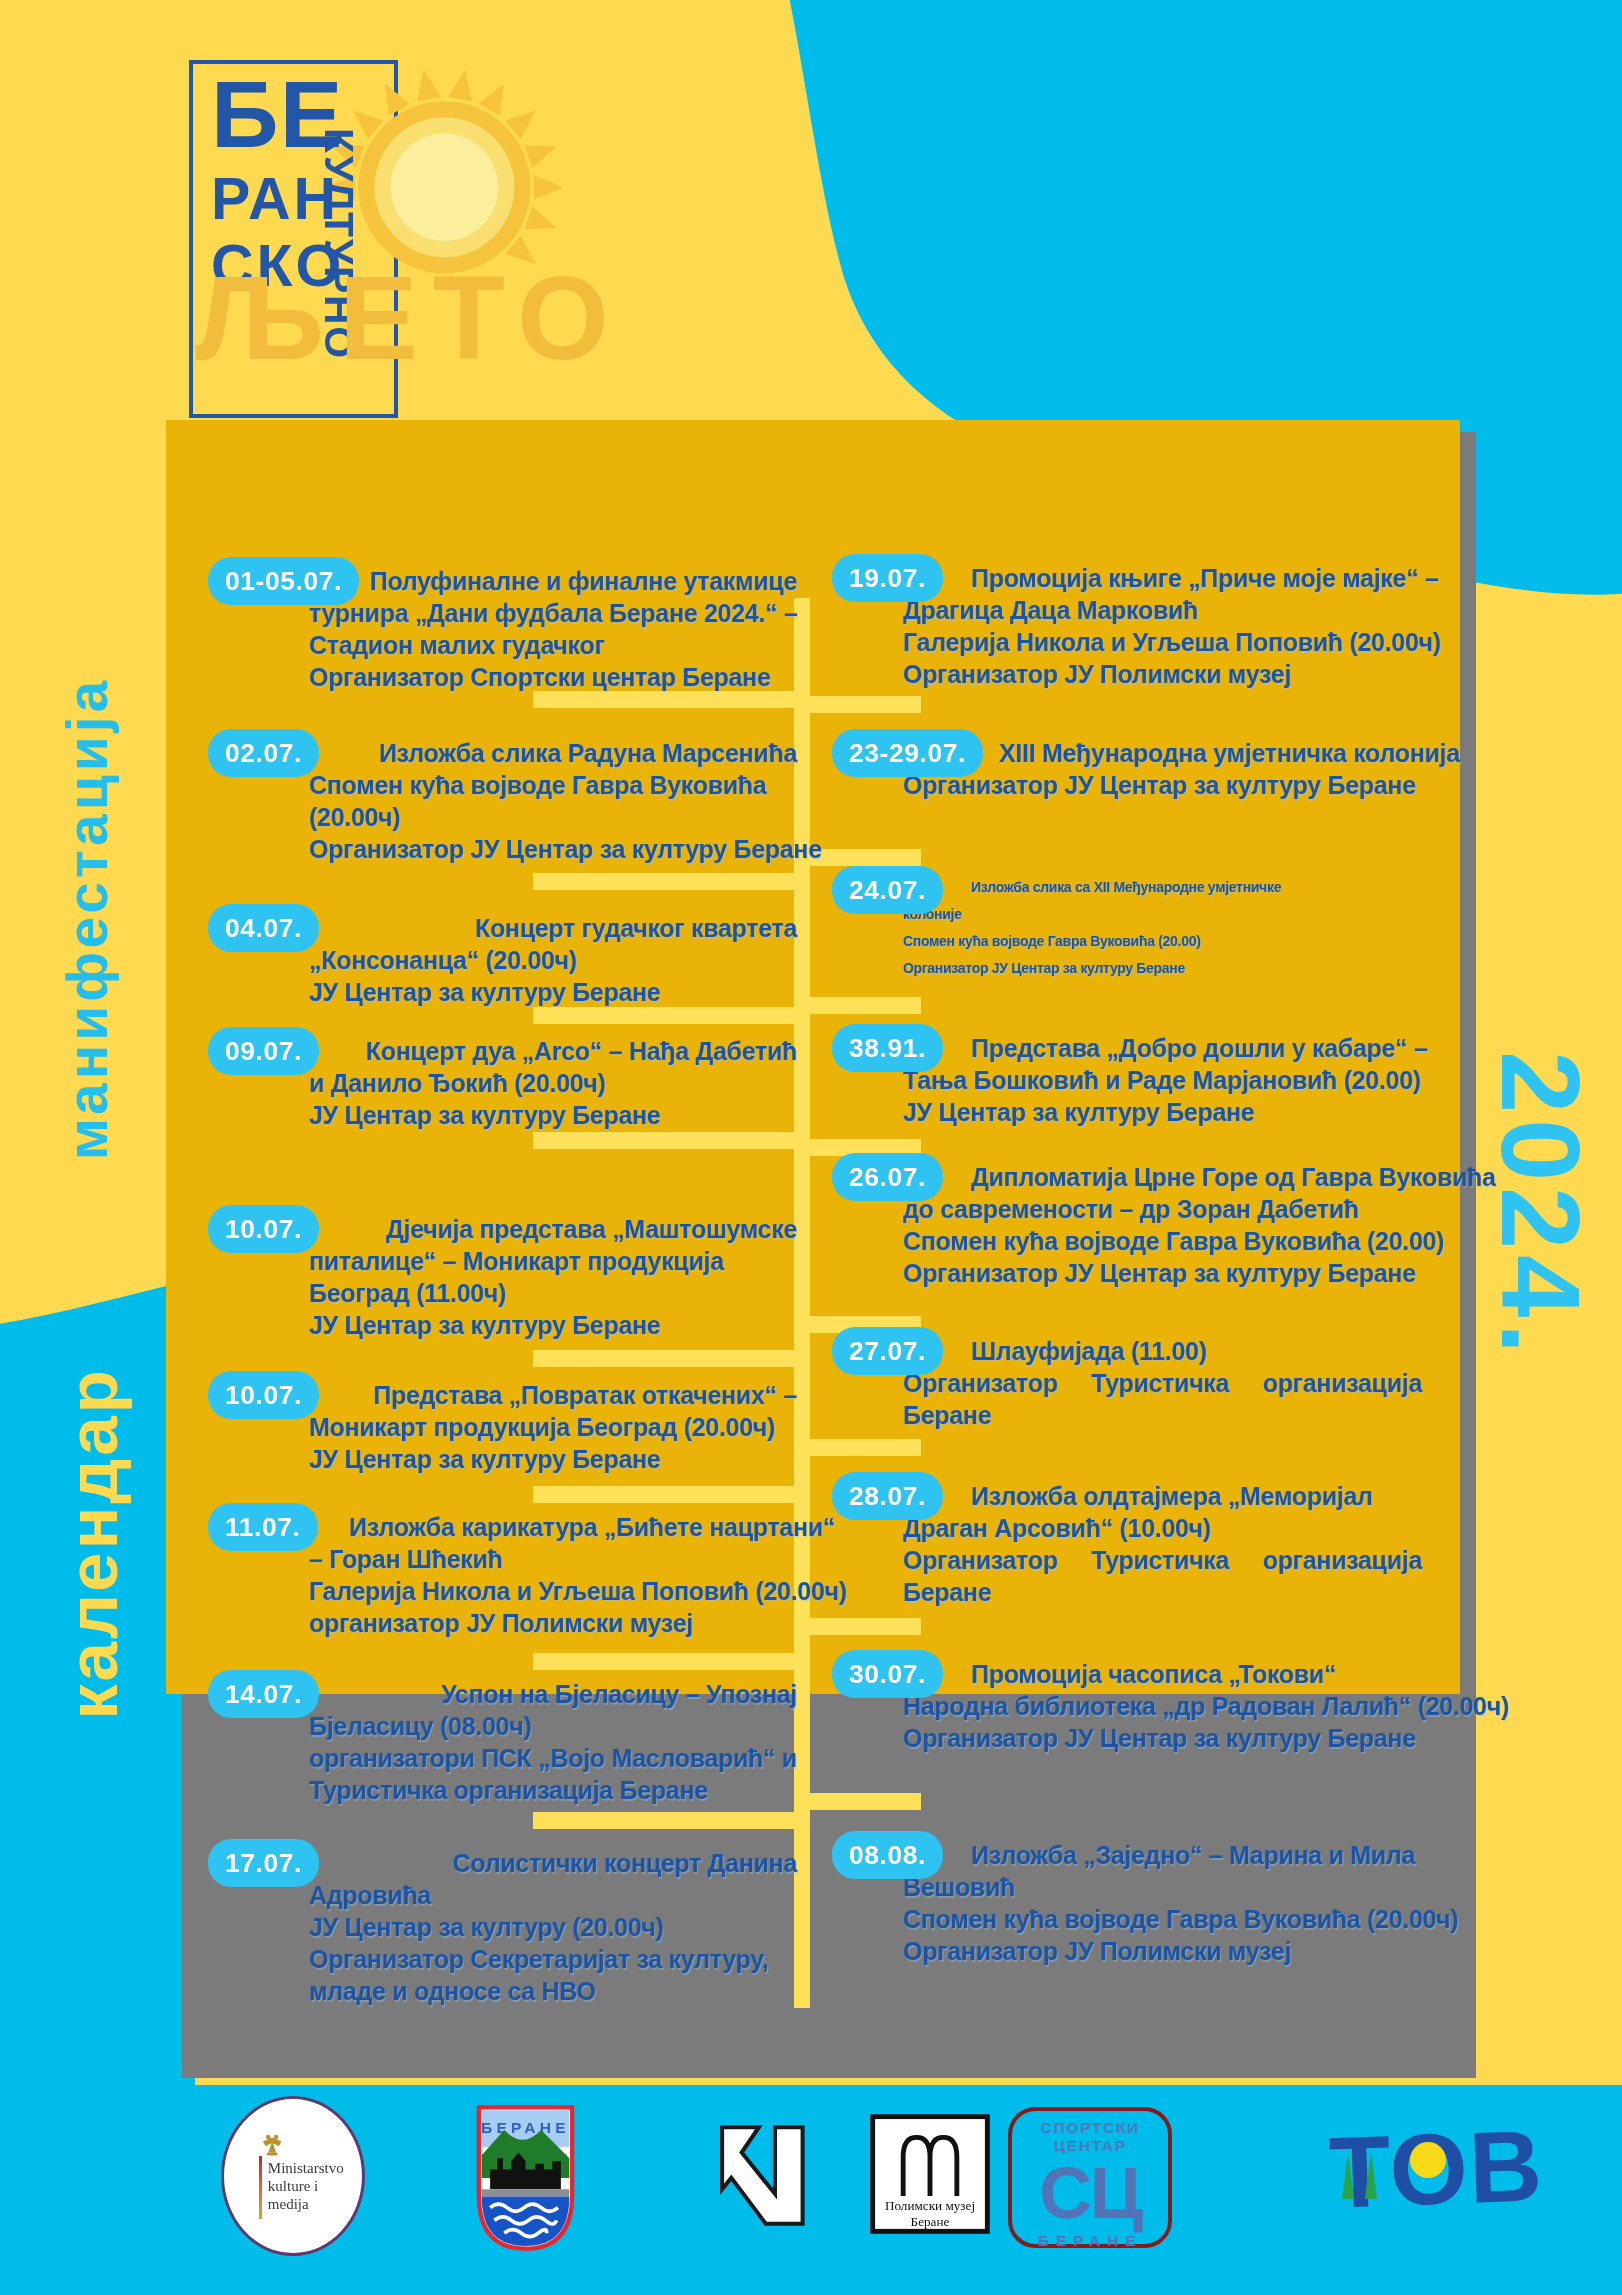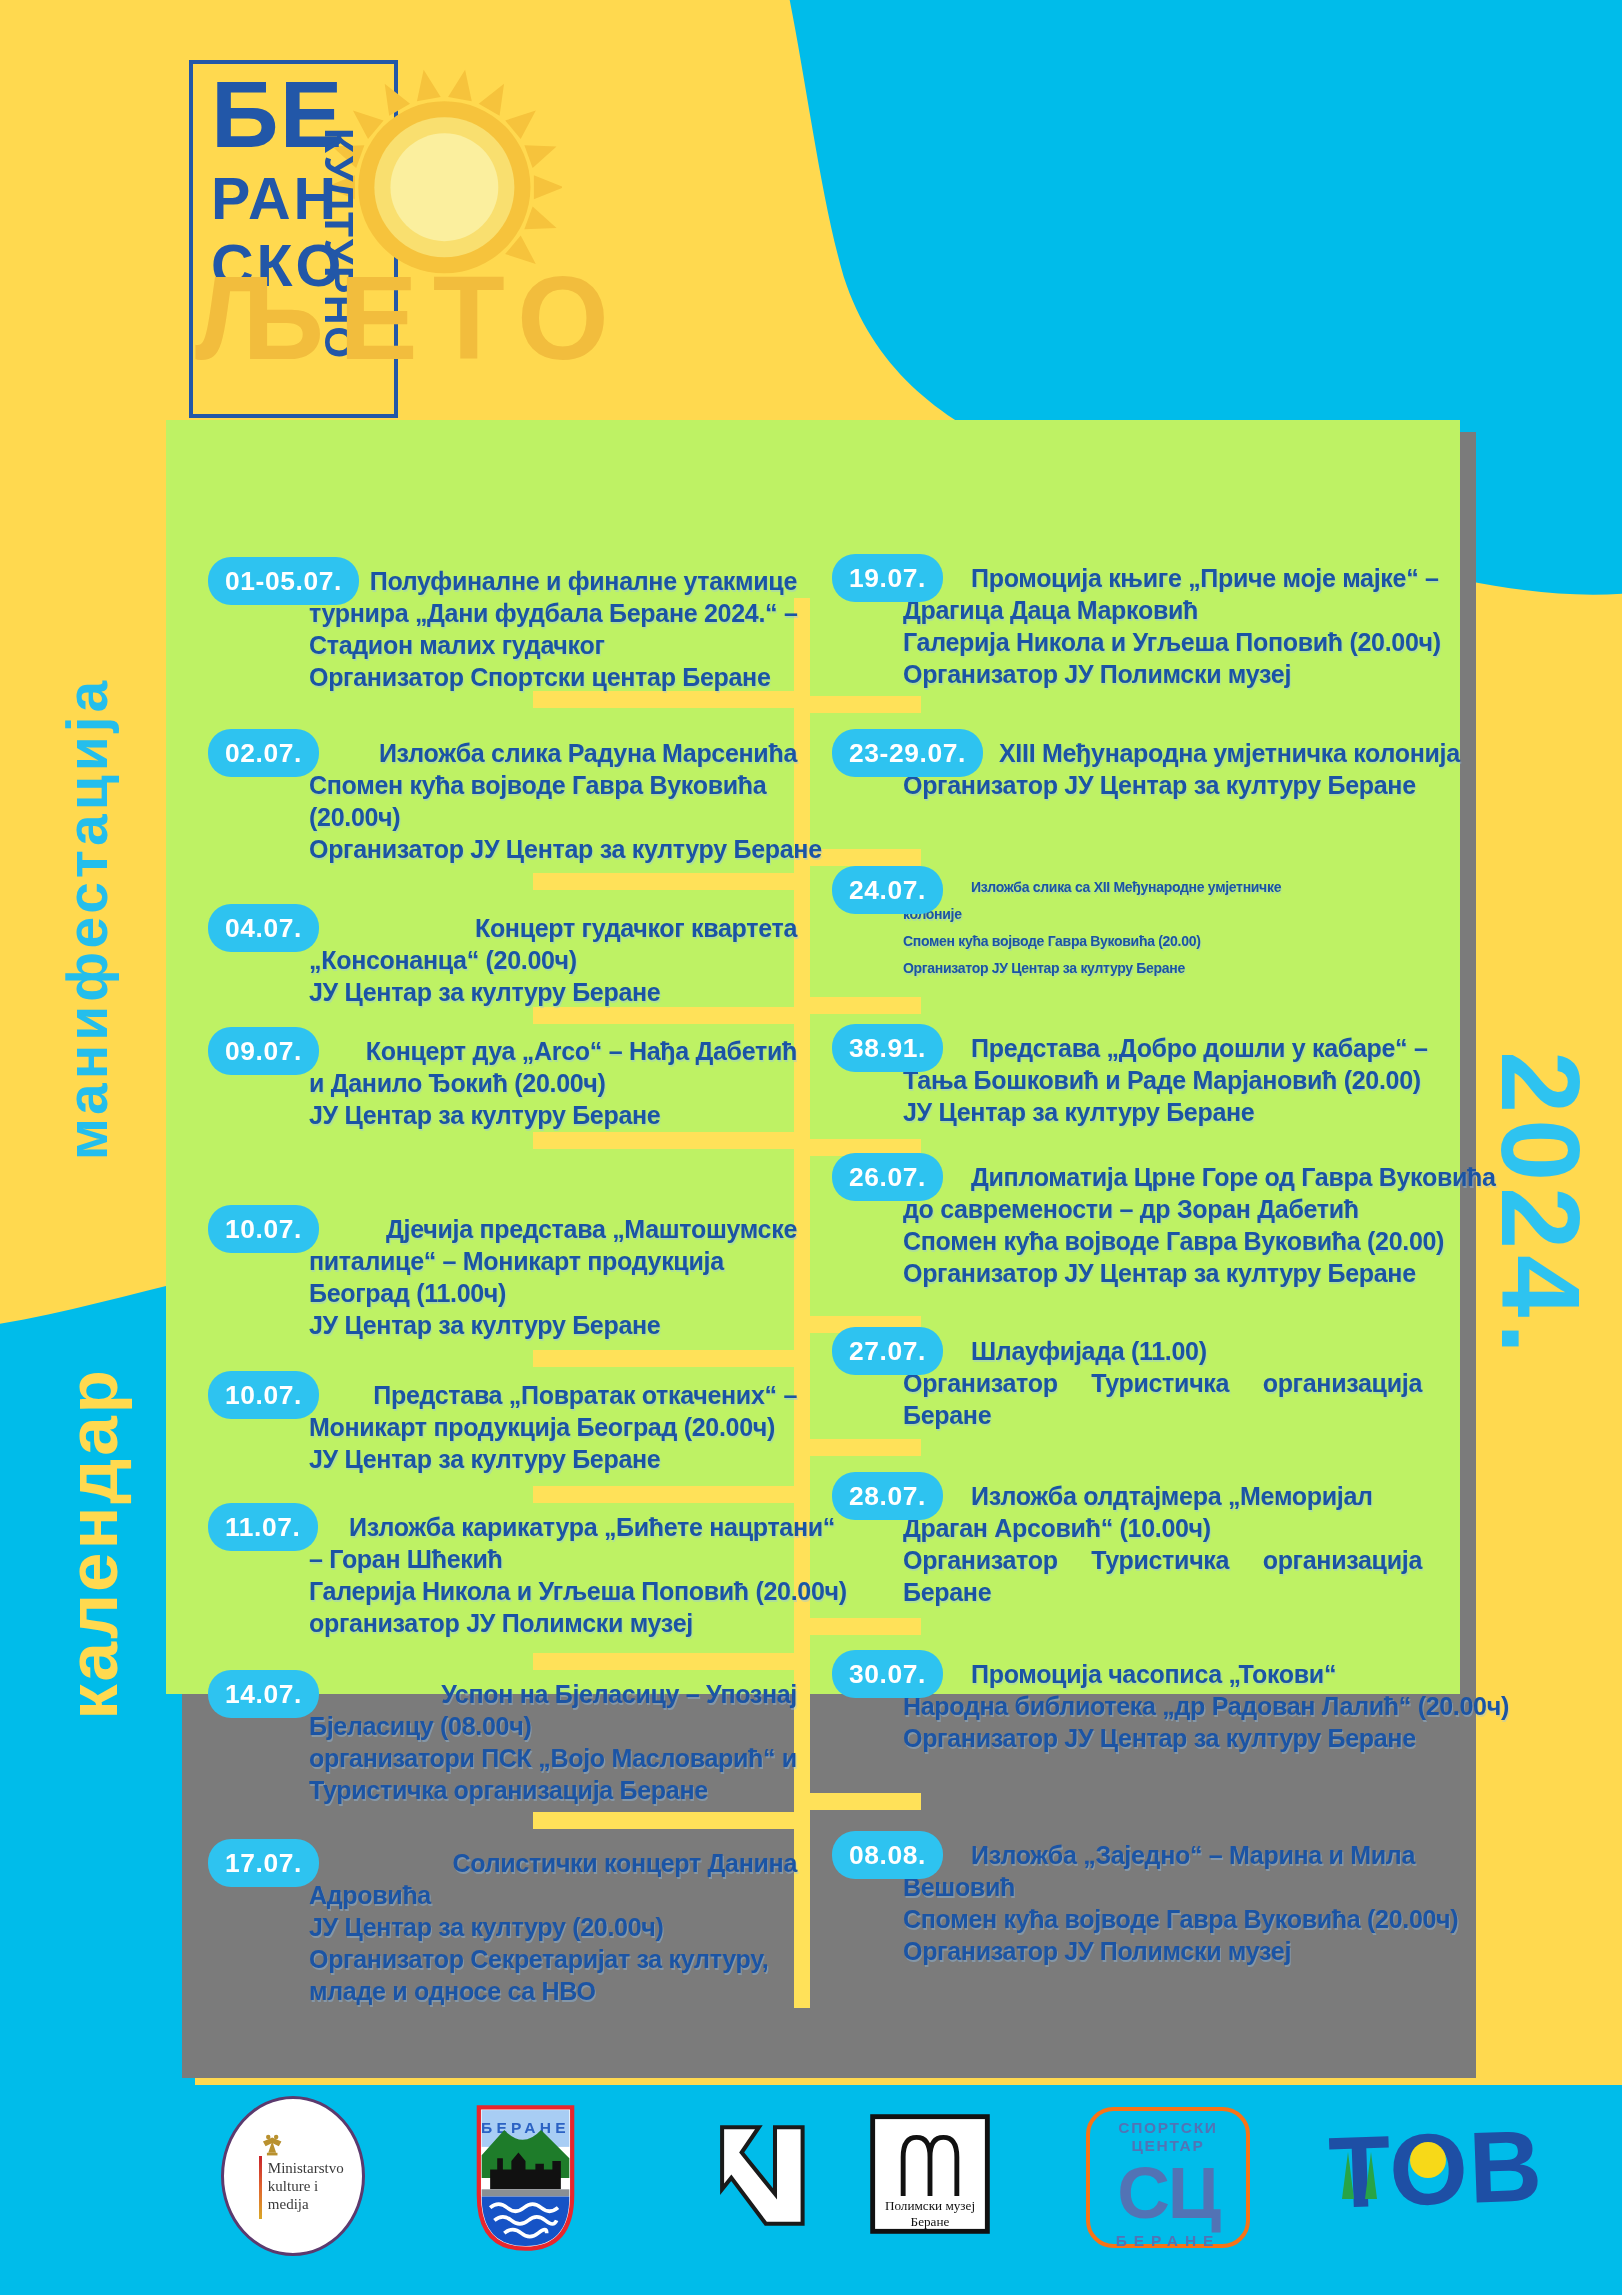--- a/index.html
+++ b/index.html
@@ -28,21 +28,21 @@
   .lw1{font-size:94px;line-height:1;letter-spacing:1.1px;}
   .lw2,.lw3{font-size:59px;line-height:1;margin-top:8px;letter-spacing:2.9px;}
   .logo-vert{position:absolute;left:175px;top:222px;width:327px;height:44px;transform:rotate(90deg);
     color:#2257A8;font-weight:bold;font-size:41px;letter-spacing:1.7px;text-align:center;line-height:44px;}
   .logo-sun{position:absolute;left:321px;top:62px;width:241px;height:247px;}
   .logo-bottom-word{position:absolute;left:195px;top:259px;width:396px;text-align:center;
     color:#F2BD3D;font-weight:bold;font-size:118px;line-height:1;letter-spacing:15px;}
 
   
   .card-shadow{position:absolute;left:182px;top:432px;width:1294px;height:1646px;background:#7B7B7B;}
-  .card{position:absolute;left:166px;top:420px;width:1294px;height:1274px;background:#bef264;}
+  .card{position:absolute;left:166px;top:420px;width:1294px;height:1274px;background:#eab308;}
 
   
   .tl-line{position:absolute;left:628px;top:178px;width:15.5px;height:1410px;background:#FFE159;}
   .sep{position:absolute;height:17px;background:#FFE159;}
   .sep.l{left:367px;width:277px;}
   .sep.r{left:628px;width:127px;}
 
   
   .col{position:absolute;top:0;height:100%;}
   .col.left{left:0;width:631px;}
@@ -72,21 +72,21 @@
     border-radius:50%;display:flex;align-items:center;justify-content:center;}
   .min-inner{display:flex;flex-direction:column;align-items:flex-start;margin-left:17px;}
   .min-row{display:flex;align-items:flex-start;}
   .min-bar{width:2.9px;height:63px;background:linear-gradient(#C8242B,#E0652F,#D9A827);margin-right:5.7px;margin-top:-3.4px;}
   .min-text{font-family:"Liberation Serif",serif;font-size:15px;line-height:18px;color:#3a3a3a;}
   .coa{left:476px;top:2104px;width:99px;height:148px;}
   .kc{left:706px;top:2118px;width:115px;height:115px;}
   .muzej{left:869px;top:2113px;width:122px;height:122px;}
   .muz-text{position:absolute;left:0;bottom:5.7px;width:100%;text-align:center;
     font-family:"Liberation Serif",serif;font-size:13.2px;line-height:15.5px;color:#111;}
-  .sc{left:1086px;top:2107px;width:156px;height:133px;border:4px solid #f97316;border-radius:27.5px;
+  .sc{left:1008px;top:2107px;width:156px;height:133px;border:4px solid #7f1d1d;border-radius:27.5px;
     color:#5273B5;text-align:center;font-weight:bold;}
   .sc-top{font-size:15.5px;letter-spacing:1.7px;margin-top:8px;}
   .sc-big{font-size:73px;line-height:1.05;letter-spacing:-2.3px;}
   .sc-bot{font-size:15.5px;letter-spacing:6.9px;}
   .tob{left:1329px;top:2119px;width:207px;height:109px;}
   .tob-txt{position:absolute;left:0;top:0;font-size:101px;line-height:1;font-weight:bold;
     color:#1E4FA5;letter-spacing:1.1px;transform:rotate(-2deg);}
   .tob-sun{position:absolute;left:81px;top:23px;width:36px;height:36px;border-radius:50%;background:#F7D918;}
   .tob-tri{position:absolute;width:0;height:0;border-left:6.3px solid transparent;border-right:6.3px solid transparent;}
   .t1{left:12.6px;top:33px;border-bottom:47px solid #27A447;}

